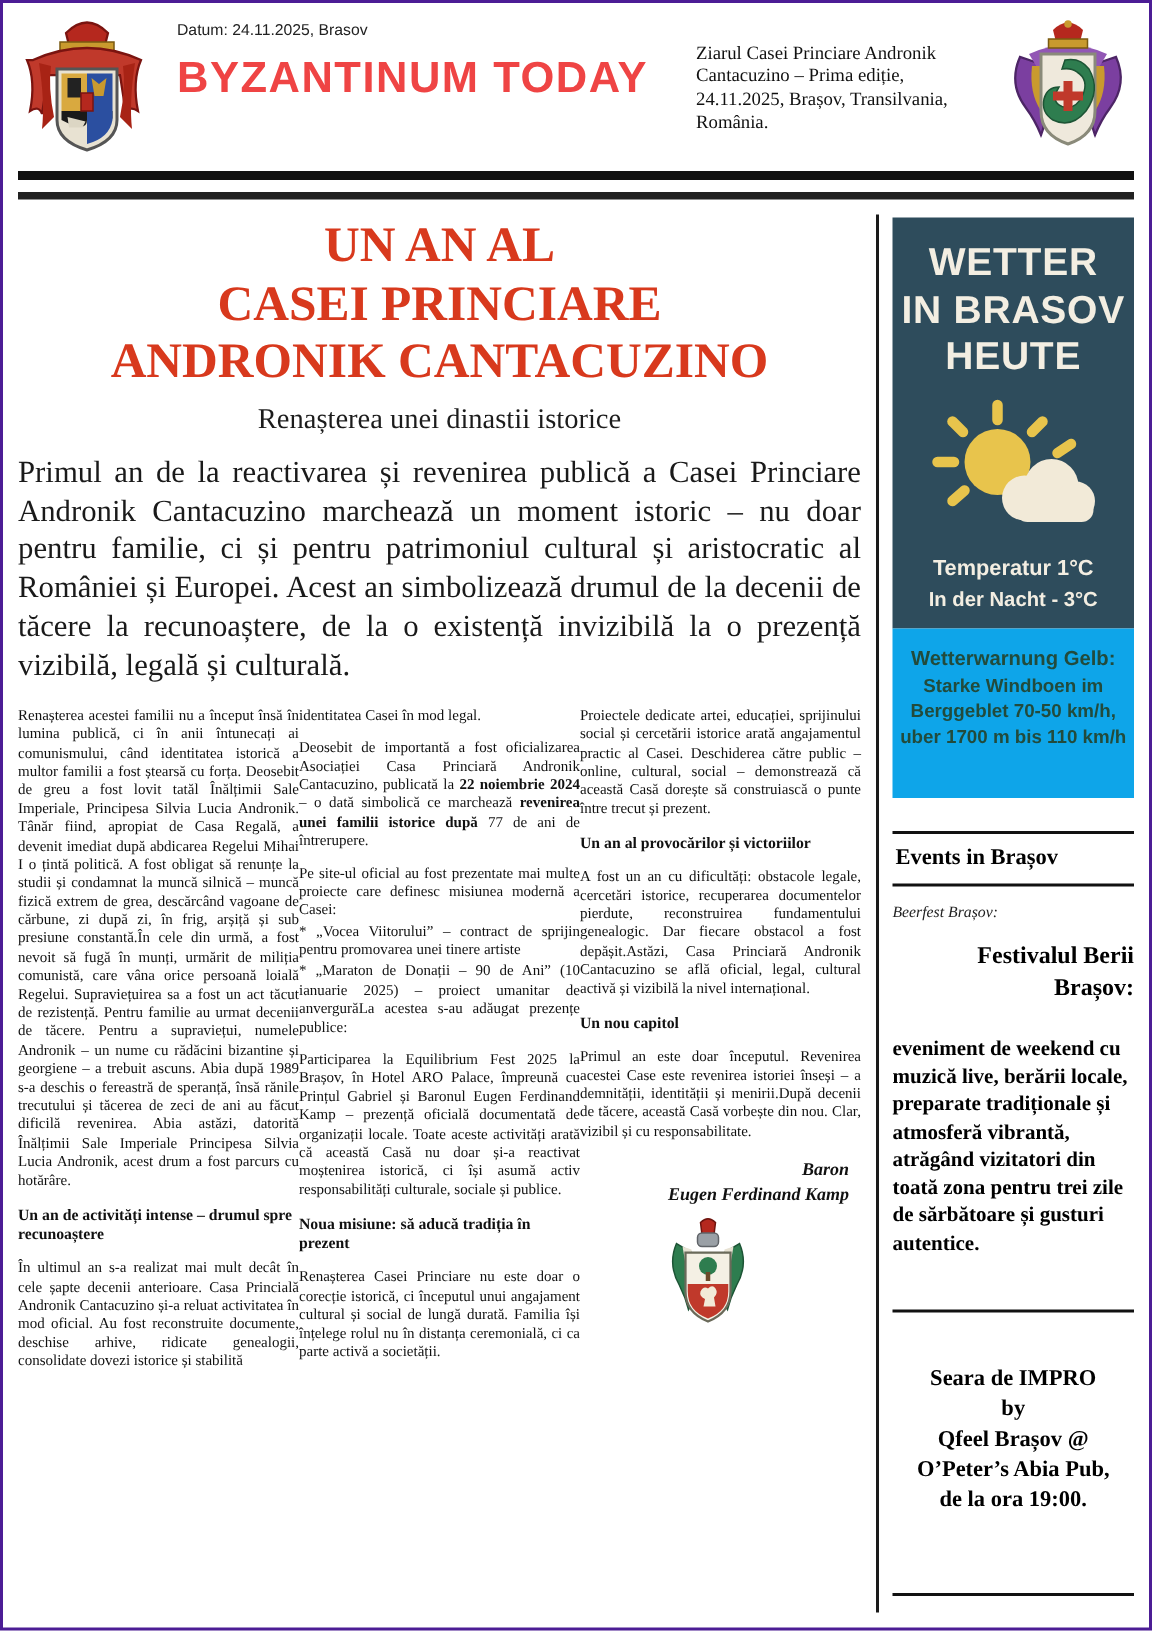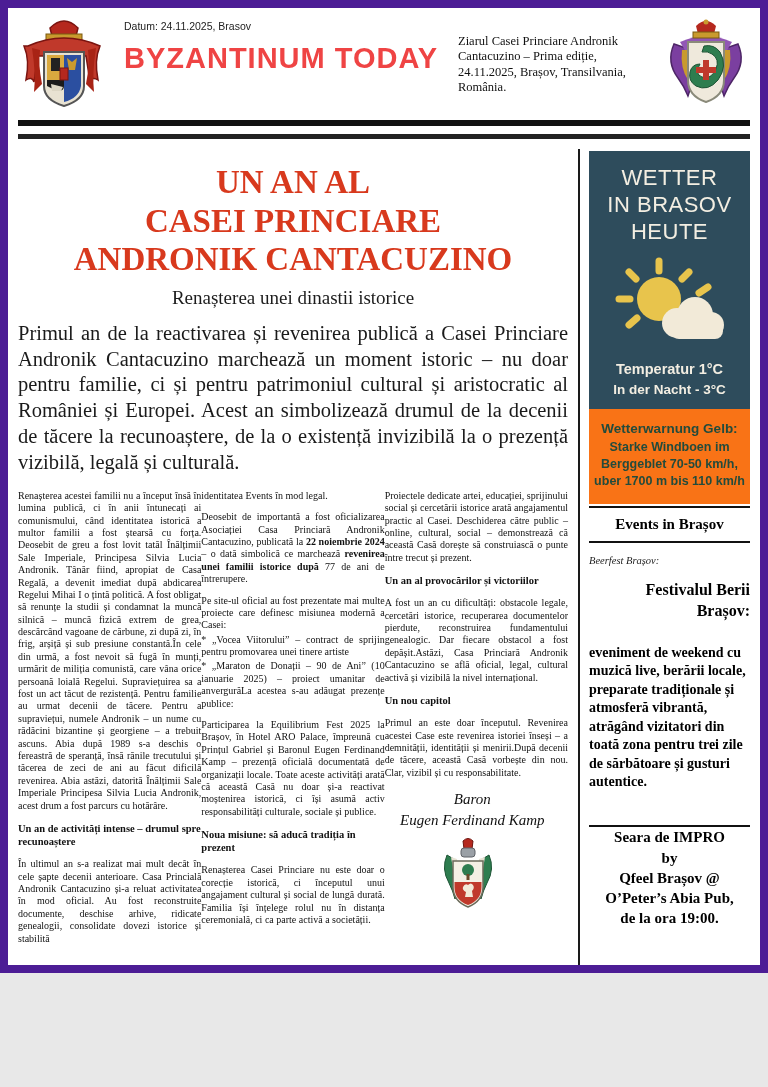--- a/index.html
+++ b/index.html
@@ -1,68 +1,68 @@
 <!DOCTYPE html>
 <html><head>
 <meta charset="utf-8">
 <style>
   * { margin:0; padding:0; box-sizing:border-box; }
   body { background:#e8e8e8; font-family:"Liberation Serif", serif; }
   .page {
-    width:768px; height:973px; background:#ffffff; margin:0 auto;
-    border:8px solid #4c1d95; padding:8px 10px; overflow:hidden; position:relative;
+    width:768px; height:1087px; background:#ffffff; margin:0 auto;
+    border:2px solid #4c1d95; padding:8px 10px; overflow:hidden; position:relative;
   }
   
   .hdr { display:flex; align-items:flex-start; gap:8px; height:102px; }
   .crest { flex:0 0 auto; }
   .mast { flex:1 1 auto; padding-left:6px; padding-top:4px; }
   .datum { font-family:"Liberation Sans", sans-serif; font-size:10.5px; color:#222; margin-bottom:10px; }
   .mast h1 { font-family:"Liberation Sans", sans-serif; font-weight:bold; font-size:29px; letter-spacing:1px; color:#ef4444; }
   .edition { flex:0 0 196px; font-size:12.5px; line-height:1.22; color:#111; padding-top:18px; }
   
   .rule1 { border-top:6px solid #111; margin-top:2px; }
   .rule2 { border-top:5px solid #222; margin-top:8px; margin-bottom:10px; }
   
   .content { display:flex; height:932px; }
-  main { flex:1 1 auto; padding-right:10px; min-width:0;margin-top:12px; }
+  main { flex:1 1 auto; padding-right:10px; min-width:0; }
   aside { flex:0 0 172px; border-left:2px solid #1a1a1a; padding-left:9px; }
   
   .headline { text-align:center; color:#d8391d; font-weight:bold; font-size:33px; line-height:1.17; margin-top:2px; }
   .subtitle { text-align:center; color:#1c1c1c; font-weight:normal; font-size:19px; margin-top:8px; }
   .lead { font-size:20.5px; line-height:1.26; color:#1a1a1a; text-align:justify; margin-top:12px; }
   .cols { display:flex; margin-top:14px; }
   .col { flex:1 1 0; font-size:10px; line-height:1.24; text-align:justify; color:#111; min-width:0; }
   .col p { margin-bottom:9px; }
   .col h4 { font-size:10.5px; font-weight:bold; text-align:left; margin:10px 0 10px; line-height:1.25; }
-  .sig { text-align:center; font-style:italic; font-size:15px; line-height:1.4; margin-top:10px; padding-right:8px; }
+  .sig { text-align:right; font-style:italic; font-size:12px; line-height:1.4; margin-top:10px; padding-right:8px;font-weight:bold; }
   .sig-crest { text-align:center; margin-top:6px; padding-right:16px; }
   
   .weather {
     background:#2e4c5c; color:#f3eee2; text-align:center;
     padding:14px 6px 12px; margin-top:2px;
     font-family:"Liberation Sans", sans-serif;
   }
-  .weather .wt { font-size:22px; font-weight:normal; letter-spacing:0.5px; line-height:1.22; }
+  .weather .wt { font-size:26px; font-weight:bold; letter-spacing:0.5px; line-height:1.22; }
   .weather .icon { margin:12px 0 8px; }
   .weather .temp { font-size:14.5px; font-weight:bold; margin-top:4px; }
   .weather .night { font-size:13.5px; font-weight:bold; margin-top:5px; }
   .warning {
-    background:#f97316; color:#224b3c; text-align:center;
-    font-family:"Liberation Sans", sans-serif; padding:12px 4px 14px;
+    background:#0ea5e9; color:#224b3c; text-align:center;
+    font-family:"Liberation Sans", sans-serif; padding:12px 4px 32px;
   }
   .warning .wtitle { font-size:13.5px; font-weight:bold; margin-bottom:3px; }
   .warning .wline { font-size:12.5px; font-weight:bold; line-height:1.35; }
   .events-head {
     border-top:2px solid #111; border-bottom:2px solid #111;
-    font-size:15px; font-weight:bold; padding:8px 2px; margin-top:2px;text-align:center;
+    font-size:15px; font-weight:bold; padding:8px 2px; margin-top:22px;
   }
   .tagline { font-style:italic; font-size:10.5px; margin-top:12px; color:#222; }
   .ev-title { font-size:16px; font-weight:bold; text-align:right; margin-top:14px; line-height:1.3; }
   .ev-desc { font-size:14px; font-weight:bold; line-height:1.32; margin-top:22px; border-bottom:2px solid #111; padding-bottom:34px; }
-  .impro { font-size:15px; font-weight:bold; text-align:center; line-height:1.35; border-bottom:2px solid #111; padding-bottom:52px; }
+  .impro { font-size:15px; font-weight:bold; text-align:center; line-height:1.35; margin-top:34px; border-bottom:2px solid #111; padding-bottom:52px; }
 </style>
 </head>
 <body>
 
 <div class="page">
 
   <div class="hdr">
     <div class="crest">
       <svg width="92" height="98" viewBox="0 0 92 98">
 
@@ -128,21 +128,21 @@
 
       <div class="cols">
 
         <div class="col">
           <p>Renașterea acestei familii nu a început însă în lumina publică, ci în anii întunecați ai comunismului, când identitatea istorică a multor familii a fost ștearsă cu forța. Deosebit de greu a fost lovit tatăl Înălțimii Sale Imperiale, Principesa Silvia Lucia Andronik. Tânăr fiind, apropiat de Casa Regală, a devenit imediat după abdicarea Regelui Mihai I o țintă politică. A fost obligat să renunțe la studii și condamnat la muncă silnică – muncă fizică extrem de grea, descărcând vagoane de cărbune, zi după zi, în frig, arșiță și sub presiune constantă.În cele din urmă, a fost nevoit să fugă în munți, urmărit de miliția comunistă, care vâna orice persoană loială Regelui. Supraviețuirea sa a fost un act tăcut de rezistență. Pentru familie au urmat decenii de tăcere. Pentru a supraviețui, numele Andronik – un nume cu rădăcini bizantine și georgiene – a trebuit ascuns. Abia după 1989 s-a deschis o fereastră de speranță, însă rănile trecutului și tăcerea de zeci de ani au făcut dificilă revenirea. Abia astăzi, datorită Înălțimii Sale Imperiale Principesa Silvia Lucia Andronik, acest drum a fost parcurs cu hotărâre.</p>
           <h4>Un an de activități intense – drumul spre recunoaștere</h4>
           <p>În ultimul an s-a realizat mai mult decât în cele șapte decenii anterioare. Casa Princială Andronik Cantacuzino și-a reluat activitatea în mod oficial. Au fost reconstruite documente, deschise arhive, ridicate genealogii, consolidate dovezi istorice și stabilită</p>
         </div>
 
         <div class="col">
-          <p>identitatea Events în mod legal.</p>
+          <p>identitatea Casei în mod legal.</p>
           <p><span>Deosebit de importantă a fost oficializarea Asociației Casa Princiară Andronik Cantacuzino, publicată la </span><b>22 noiembrie 2024</b><span> – o dată simbolică ce marchează </span><b>revenirea unei familii istorice după</b><span> 77 de ani de întrerupere.</span></p>
           <p style="margin-bottom:2px">Pe site-ul oficial au fost prezentate mai multe proiecte care definesc misiunea modernă a Casei:</p>
           <p style="margin-bottom:2px">* „Vocea Viitorului” – contract de sprijin pentru promovarea unei tinere artiste</p>
           <p>* „Maraton de Donații – 90 de Ani” (10 ianuarie 2025) – proiect umanitar de anvergurăLa acestea s-au adăugat prezențe publice:</p>
           <p>Participarea la Equilibrium Fest 2025 la Brașov, în Hotel ARO Palace, împreună cu Prințul Gabriel și Baronul Eugen Ferdinand Kamp – prezență oficială documentată de organizații locale. Toate aceste activități arată că această Casă nu doar și-a reactivat moștenirea istorică, ci își asumă activ responsabilități culturale, sociale și publice.</p>
           <h4>Noua misiune: să aducă tradiția în prezent</h4>
           <p>Renașterea Casei Princiare nu este doar o corecție istorică, ci începutul unui angajament cultural și social de lungă durată. Familia își înțelege rolul nu în distanța ceremonială, ci ca parte activă a societății.</p>
         </div>
 
         <div class="col">

